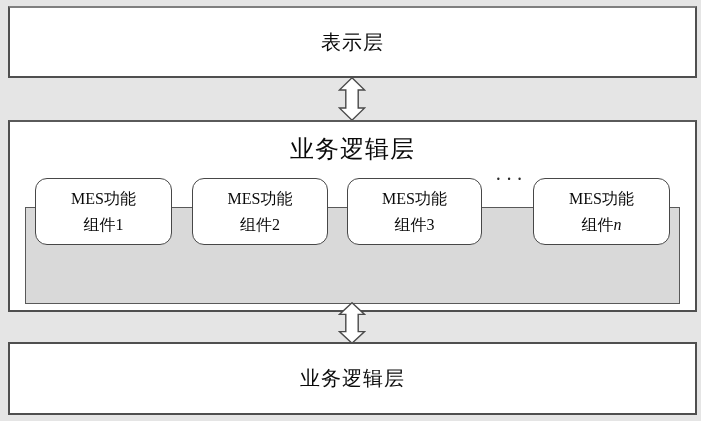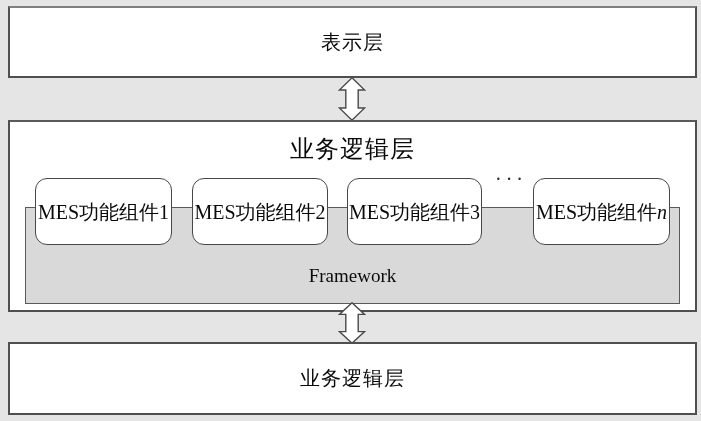--- a/index.html
+++ b/index.html
@@ -59,25 +59,25 @@
   }
   .comp-box {
     position: absolute;
     top: 178px;
     height: 67px;
     background: #ffffff;
     border: 1.5px solid #474747;
     border-radius: 12px;
     box-sizing: border-box;
     display: flex;
-    flex-direction: row;
+    flex-direction: column;
     align-items: center;
     justify-content: center;
     line-height: 26px;
-    font-size: 20px;
+    font-size: 16px;
     color: #0a0a0a;
   }
   .comp-box .line { white-space: nowrap; }
   .comp-1 { left: 35px;  width: 137px; }
   .comp-2 { left: 192px; width: 136px; }
   .comp-3 { left: 347px; width: 135px; }
   .comp-n { left: 533px; width: 137px; }
   .var-italic { font-style: italic; }
   .dots {
     position: absolute;
@@ -127,21 +127,20 @@
     <span class="line"><span>组件</span><span>3</span></span>
   </div>
 
   <span class="dots">···</span>
 
   <div class="comp-box comp-n">
     <span class="line">MES功能</span>
     <span class="line"><span>组件</span><span class="var-italic">n</span></span>
   </div>
 
-  <div class="framework-label">Framework</div>
 
   <svg class="arrow arrow-2" width="28" height="42" viewBox="0 0 28 44" preserveAspectRatio="none">
     <polygon points="14,0.8 26.6,13 20.2,13 20.2,31 26.6,31 14,43.2 1.4,31 7.8,31 7.8,13 1.4,13" fill="#ffffff" stroke="#4a4a4a" stroke-width="1.4"></polygon>
   </svg>
 
   <div class="layer-box bottom">
     <span class="layer-label">业务逻辑层</span>
   </div>
 
 </div>

